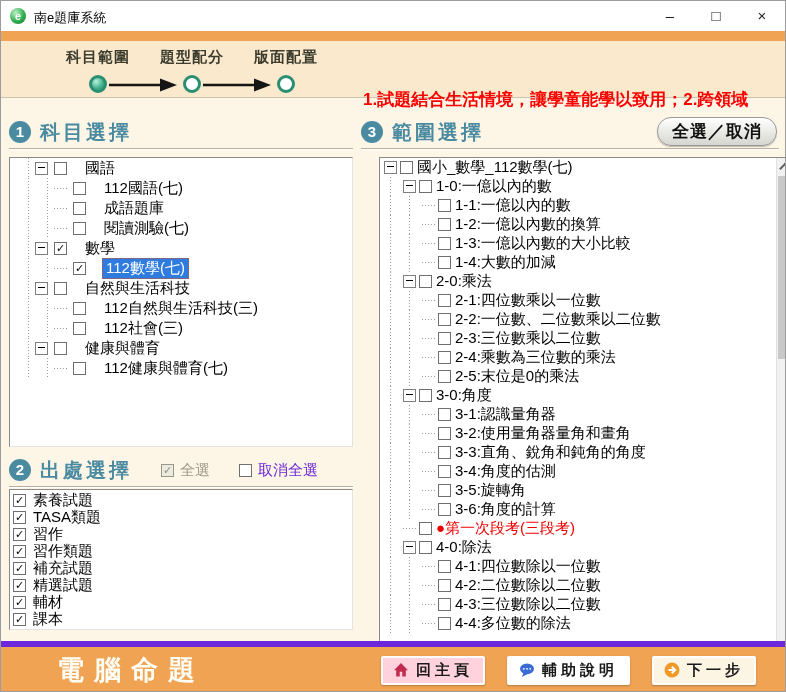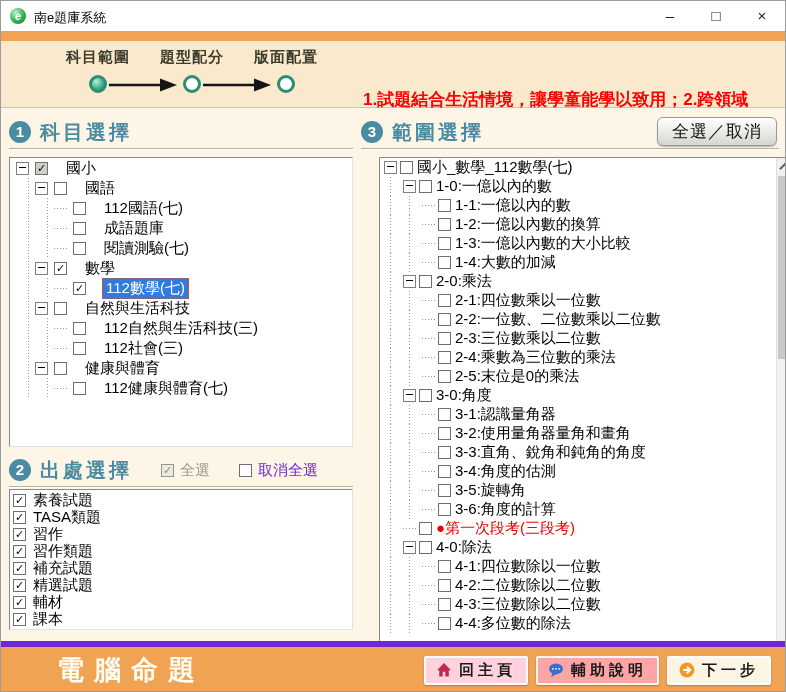--- a/index.html
+++ b/index.html
@@ -9,21 +9,21 @@
   .titlebar{position:absolute;left:0;top:0;width:100%;height:30px;background:#ffffff;}
   .appicon{position:absolute;left:9px;top:7px;width:16px;height:16px;border-radius:50%;
            background:radial-gradient(circle at 35% 30%,#bdf0c8 0%,#2fae4e 55%,#157a33 100%);
            color:#fff;font-size:11px;font-weight:bold;text-align:center;line-height:16px;}
   .apptitle{position:absolute;left:33px;top:8px;font-size:13px;color:#000;}
   .wincontrols{position:absolute;right:0;top:0;height:30px;display:flex;}
   .wc{width:46px;height:30px;line-height:30px;text-align:center;font-size:15px;color:#222;cursor:default;}
   
   .strip{position:absolute;left:0;top:30px;width:100%;height:10px;background:#efa353;}
   
-  .stepper{position:absolute;left:0;top:40px;width:100%;height:67px;background:#fae9cc;
+  .stepper{position:absolute;left:0;top:40px;width:100%;height:57px;background:#fae9cc;
            border-bottom:1px solid #ccc3b0;box-sizing:border-box;}
   .step{position:absolute;width:84px;text-align:center;top:7px;}
   .step.s1{left:55px}.step.s2{left:149px}.step.s3{left:243px}
   .slabel{font-size:15px;font-weight:bold;color:#3c3c2e;letter-spacing:1px;white-space:nowrap;}
   .circ{width:12px;height:12px;border:3px solid #2a8f72;border-radius:50%;background:#fff;margin:8px auto 0;}
   .circ.active{background:radial-gradient(circle at 35% 30%,#b9f2da 0%,#3fae8c 60%,#2a8f72 100%);}
   .arrow{position:absolute;top:37px;}
   .arrow.a1{left:107px}.arrow.a2{left:201px}
   .notice{position:absolute;left:362px;top:45px;width:424px;font-size:17px;font-weight:bold;
           color:#fa0000;line-height:27px;overflow:hidden;}
@@ -71,43 +71,43 @@
   .lbl.sel{background:#2f7ce1;color:#fff;border:1px dotted #d4502a;padding:0 3px;}
   .lbl.red{color:#f20000;}
   
   .lrow{display:flex;align-items:center;height:17px;padding-left:3px;white-space:nowrap;}
   .lrow .lbl{margin-left:5px;}
   
   .hcb{display:flex;align-items:center;margin-left:20px;gap:6px;}
   .hcb .cblabel{font-size:15px;color:#6d28d9;}
   .hcb .cblabel.gray{color:#9b9b8b;}
   
-  .pill{position:absolute;right:2px;top:1px;width:118px;height:27px;border-radius:6px;
+  .pill{position:absolute;right:2px;top:1px;width:118px;height:27px;border-radius:14px;
         background:linear-gradient(#ffffff,#d6d6d0);border:1px solid #9a9a9a;
         box-shadow:0 1px 1px rgba(0,0,0,.25);display:flex;align-items:center;justify-content:center;
-        font-size:17px;font-weight:normal;color:#111;letter-spacing:1px;cursor:default;}
+        font-size:17px;font-weight:bold;color:#111;letter-spacing:1px;cursor:default;}
   
   .rows{position:absolute;left:0;top:0;right:17px;bottom:0;overflow:hidden;}
   .vscroll{position:absolute;right:0;top:0;width:17px;bottom:0;background:#f1f1f1;border-left:1px solid #e0e0e0;box-sizing:border-box;}
   .sb-btn{position:absolute;left:0;width:16px;height:17px;display:flex;align-items:center;justify-content:center;}
   .sb-up{top:0}.sb-down{bottom:0}
   .chev{width:7px;height:7px;border-top:2px solid #606060;border-right:2px solid #606060;}
   .chev.up{transform:rotate(-45deg);margin-top:4px;}
   .chev.down{transform:rotate(135deg);margin-bottom:4px;}
   .sb-thumb{position:absolute;left:1px;right:1px;top:18px;height:183px;background:#c9c9c9;}
   
   .footer{position:absolute;left:0;top:640px;width:100%;height:52px;background:#efa353;
           border-top:6px solid #6d28d9;box-sizing:border-box;display:flex;align-items:center;}
   .brand{margin-left:56px;font-size:27px;font-weight:bold;color:#fffdf4;letter-spacing:10px;white-space:nowrap;}
-  .fbtns{margin-left:auto;margin-right:14px;display:flex;gap:8px;}
+  .fbtns{margin-left:auto;margin-right:29px;display:flex;gap:22px;}
   .fbtn{height:29px;box-sizing:border-box;padding:0 10px;display:flex;align-items:center;gap:7px;
         font-size:15px;font-weight:bold;color:#1a1a1a;letter-spacing:4px;
         border:2px solid rgba(255,255,255,.9);border-radius:2px;box-shadow:0 1px 2px rgba(0,0,0,.25);cursor:default;white-space:nowrap;}
   .fbtn.home{background:#ffd2dd;}
-  .fbtn.help{background:#fca5a5;}
+  .fbtn.help{background:#ffffff;}
   .fbtn.next{background:#fdf5e4;}
   .fbtn svg{flex:0 0 auto;}
 </style>
 </head>
 <body>
 
 <div class="window">
 
   <div class="titlebar">
     <span class="appicon">e</span>
@@ -149,25 +149,20 @@
   </div>
 
   <div class="main">
 
     <div class="phead hleft1">
       <span class="numcirc">1</span>
       <span class="ptitle">科目選擇</span>
     </div>
 
     <div class="box tree-box-left tree-left" id="subject-tree">
-        <div class="trow">
-          <span class="exp"></span>
-          <span class="cb partial"></span>
-          <span class="lbl">國小</span>
-        </div>
         <div class="trow">
           <span class="guide"></span>
           <span class="exp"></span>
           <span class="cb"></span>
           <span class="lbl">國語</span>
         </div>
         <div class="trow">
           <span class="guide"></span>
           <span class="guide"></span>
           <span class="stub"></span>

